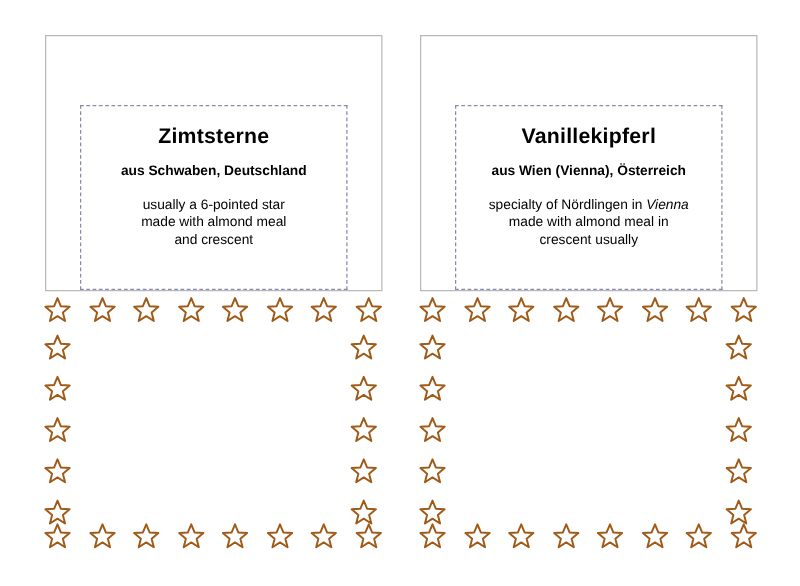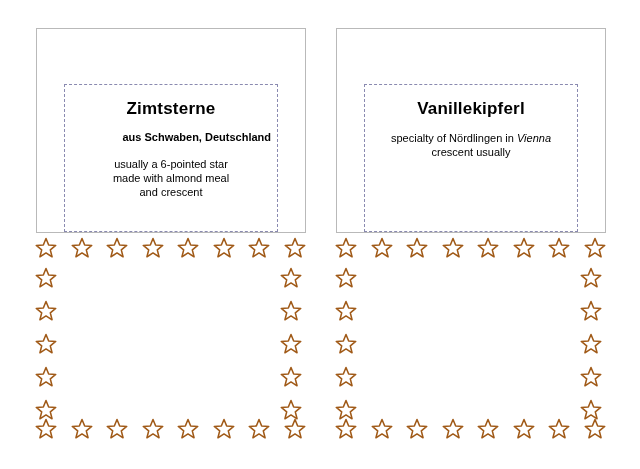--- a/index.html
+++ b/index.html
@@ -81,21 +81,20 @@
     font-weight: bold;
     color: #000000;
     margin: 4px 0 12px 0;
     letter-spacing: 0.2px;
   }
   .cookie-origin {
     font-size: 11px;
     font-weight: bold;
     color: #000000;
     margin: 0 0 14px 0;
-    text-align: right;
   }
   .cookie-desc {
     font-size: 11px;
     font-weight: normal;
     color: #000000;
     line-height: 1.28;
     margin: 0;
   }
   .cookie-desc em {
     font-style: italic;
@@ -380,20 +379,22 @@
           </svg>
         </span>
         <span class="star" style="left: 244px; top: 162px;">
           <svg width="22" height="22" viewBox="0 0 24 24" aria-hidden="true">
             <path d="M12 1.6 L14.9 8.7 L22.6 9.2 L16.7 14.1 L18.6 21.6 L12 17.4 L5.4 21.6 L7.3 14.1 L1.4 9.2 L9.1 8.7 Z" fill="none" stroke="#a05a18" stroke-width="1.7" stroke-linejoin="round"></path>
           </svg>
         </span>
       </div>
     <div class="text-box">
       <div class="cookie-title">Vanillekipferl</div>
+      <div class="cookie-origin">aus Wien (Vienna), Österreich</div>
       <div class="cookie-desc">
           <div>specialty of Nördlingen in <em>Vienna</em></div>
+          <div>made with almond meal in</div>
           <div>crescent usually</div>
         </div>
     </div>
   </div>
 
 </div>
 
 </body></html>

